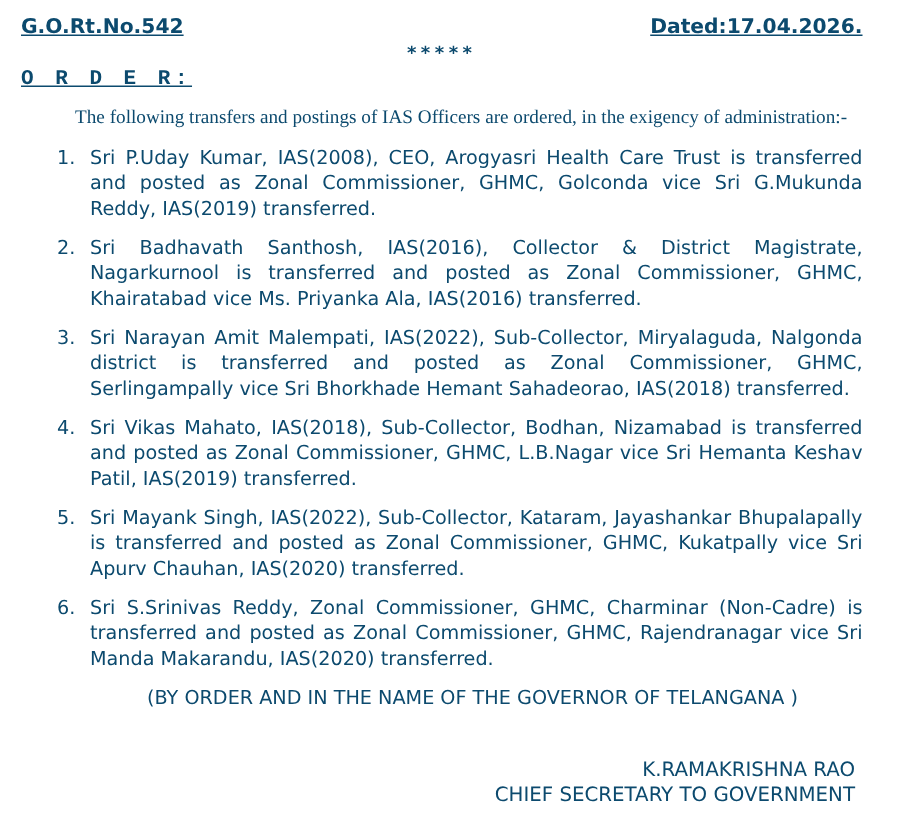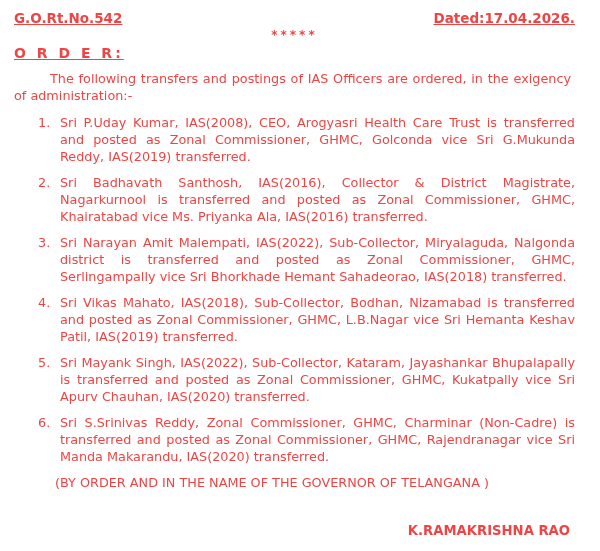--- a/index.html
+++ b/index.html
@@ -5,21 +5,21 @@
   html, body {
     margin: 0;
     padding: 0;
     background: #ffffff;
   }
   .page {
     width: 600px;
     height: 551px;
     box-sizing: border-box;
     background: #ffffff;
-    color: #ef4444;
+    color: #0c4a6e;
     font-family: "DejaVu Sans", "Liberation Sans", sans-serif;
     font-size: 12.8px;
     padding: 10px 25px 0 14px;
     overflow: hidden;
     position: relative;
   }
   .header-row {
     display: flex;
     justify-content: space-between;
     align-items: baseline;
@@ -37,26 +37,28 @@
     margin-top: 2px;
     line-height: 14px;
   }
   .order-heading {
     font-weight: bold;
     font-size: 14px;
     letter-spacing: 3px;
     text-decoration: underline;
     margin-top: 2px;
     line-height: 18px;
+    font-family: Liberation Mono, monospace;
   }
   .intro {
     margin: 8px 4px 0 0;
     text-indent: 36px;
     text-align: justify;
     line-height: 17px;
+    font-family: Liberation Serif, serif;
   }
   ol.items {
     list-style: none;
     margin: 10px 0 0 0;
     padding: 0 0 0 24px;
   }
   ol.items li {
     display: flex;
     margin-bottom: 9px;
     line-height: 17px;
@@ -65,27 +67,28 @@
     flex: 0 0 22px;
     font-weight: normal;
   }
   ol.items .txt {
     flex: 1;
     text-align: justify;
   }
   .by-order {
     margin: 8px 0 0 41px;
     line-height: 17px;
+    text-align: center;
   }
   .signature {
     position: absolute;
     right: 30px;
     bottom: 12px;
     text-align: right;
-    font-weight: bold;
+    font-weight: normal;
     font-size: 13.2px;
     line-height: 17px;
   }
 </style>
 </head>
 <body>
 
 <div class="page">
 
   <div class="header-row">
@@ -123,15 +126,16 @@
     <li>
       <span class="num">6.</span>
       <span class="txt">Sri S.Srinivas Reddy, Zonal Commissioner, GHMC, Charminar (Non-Cadre) is transferred and posted as Zonal Commissioner, GHMC, Rajendranagar vice Sri Manda Makarandu, IAS(2020) transferred.</span>
     </li>
   </ol>
 
   <p class="by-order">(BY ORDER AND IN THE NAME OF THE GOVERNOR OF TELANGANA )</p>
 
   <div class="signature">
     <div>K.RAMAKRISHNA RAO</div>
+    <div>CHIEF SECRETARY TO GOVERNMENT</div>
   </div>
 
 </div>
 
 </body></html>

